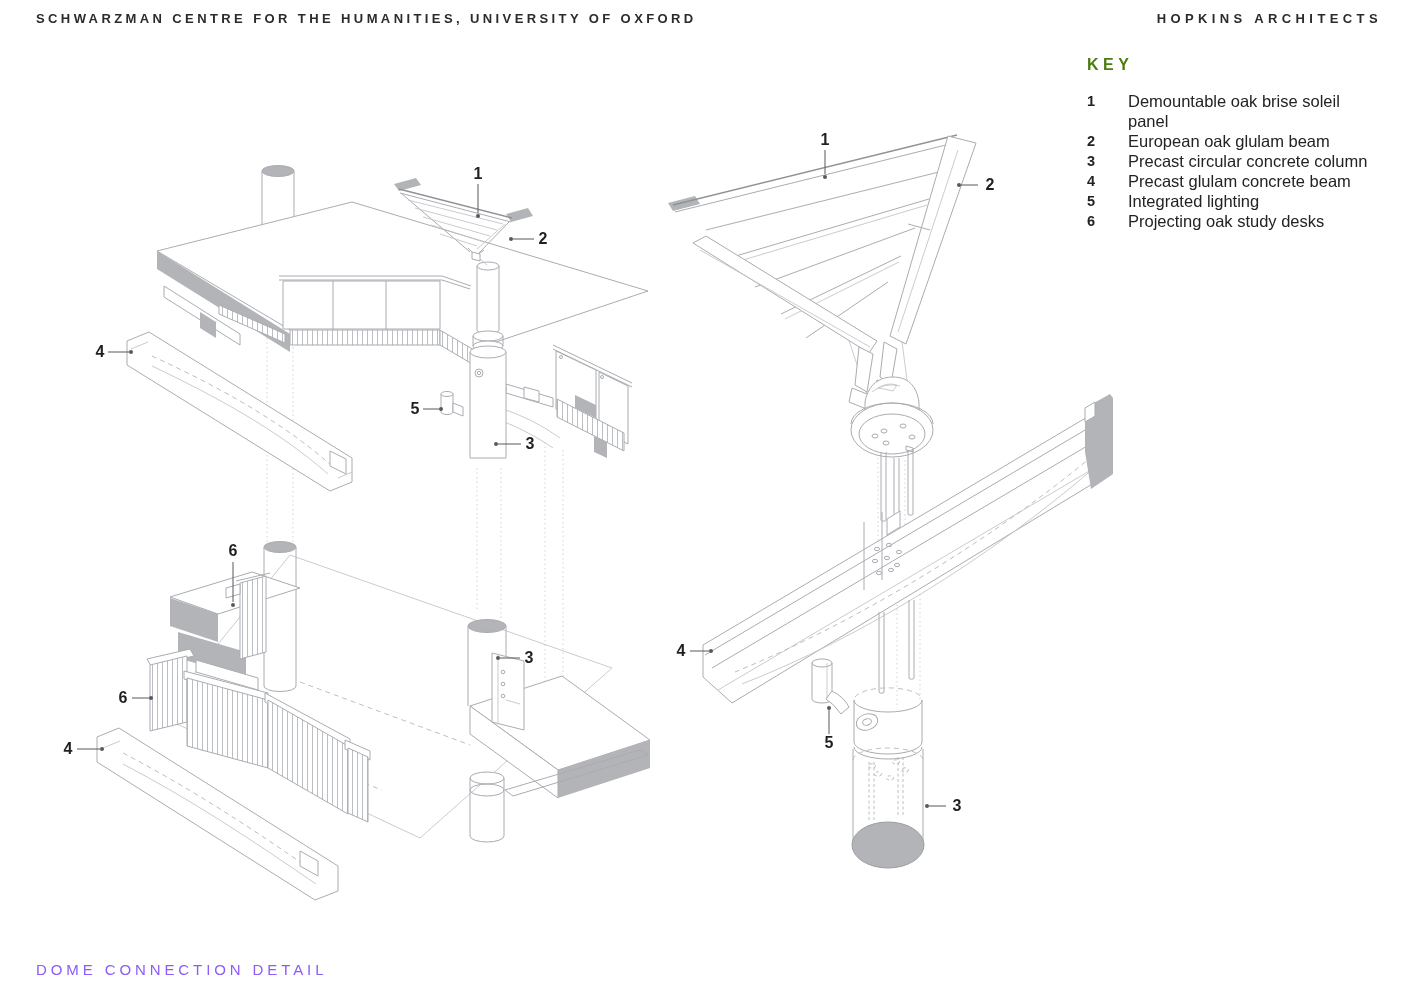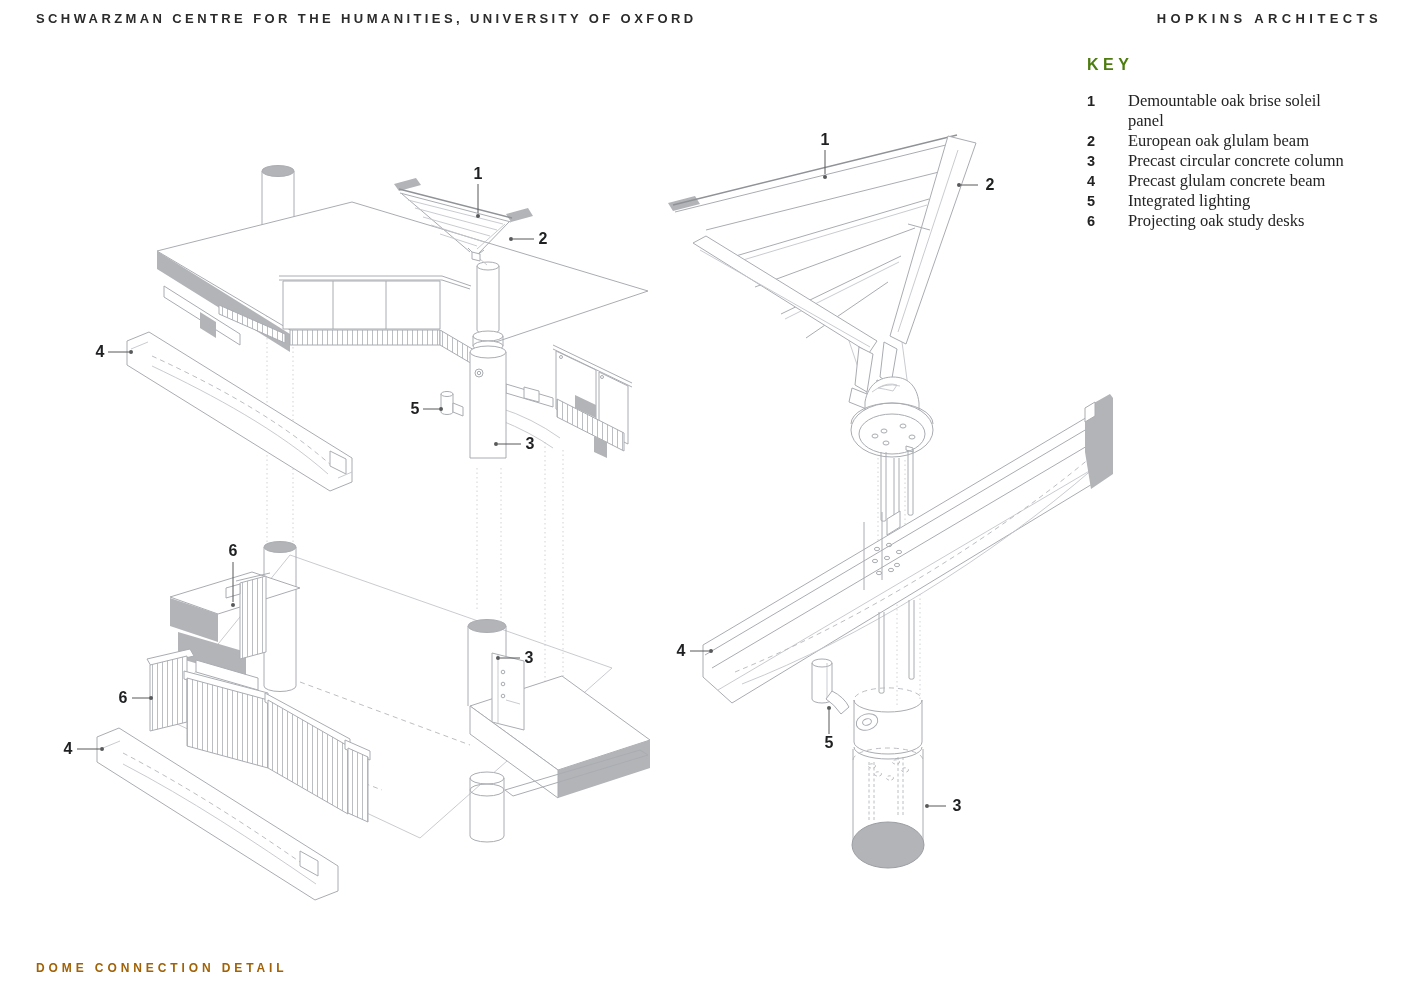--- a/index.html
+++ b/index.html
@@ -1,26 +1,26 @@
 <!DOCTYPE html>
 <html><head>
 <meta charset="utf-8">
 <style>
   html,body{margin:0;padding:0;background:#ffffff;}
   .sheet{position:relative;width:1414px;height:1000px;background:#ffffff;overflow:hidden;
          font-family:"Liberation Sans",sans-serif;color:#2b2b2b;}
   .hdr{position:absolute;top:11px;font-size:13px;font-weight:700;letter-spacing:3.4px;color:#2b2b2b;white-space:nowrap;}
   .hdr-left{left:36px;}
   .hdr-right{right:32px;letter-spacing:4.4px;}
-  .ftr{position:absolute;left:36px;top:961px;font-size:12px;font-weight:700;letter-spacing:3.9px;color:#a16207;white-space:nowrap;}
+  .ftr{position:absolute;left:36px;top:961px;font-size:15px;font-weight:400;letter-spacing:3.9px;color:#8b5cf6;white-space:nowrap;}
   .key{position:absolute;left:1087px;top:56px;width:300px;}
   .key-title{font-size:16px;font-weight:700;letter-spacing:4.5px;color:#4d7c0f;margin:0 0 17px 0;}
   .key-row{display:flex;align-items:flex-start;}
   .key-num{flex:none;width:41px;font-family:"Liberation Sans",sans-serif;font-weight:700;font-size:14.5px;line-height:20px;color:#232323;}
-  .key-label{font-family:Liberation Serif, serif;font-size:16.5px;line-height:20px;color:#232323;white-space:pre-line;}
+  .key-label{font-family:Liberation Sans, sans-serif;font-size:16.5px;line-height:20px;color:#232323;white-space:pre-line;}
   svg.canvas{position:absolute;left:0;top:0;}
   
   .st{fill:none;stroke:#a9acb1;stroke-width:1;}
   .stD{fill:none;stroke:#8f9296;stroke-width:1.4;}
   .st2{fill:none;stroke:#c3c5c9;stroke-width:0.9;}
   .fw{fill:#ffffff;stroke:#a9acb1;stroke-width:1;stroke-linejoin:round;}
   .sh{fill:#b3b4b8;stroke:none;}
   .ht{fill:url(#hv);stroke:#a9acb1;stroke-width:1;}
   .dsh{fill:none;stroke:#b4b7bb;stroke-width:0.9;stroke-dasharray:5 4;}
   .dshE{fill:none;stroke:#b4b7bb;stroke-width:0.9;stroke-dasharray:3 2.5;}

